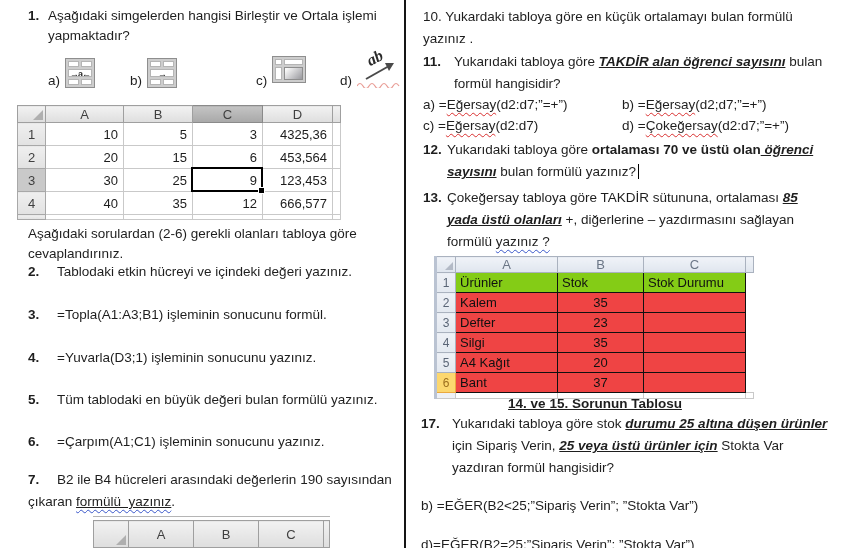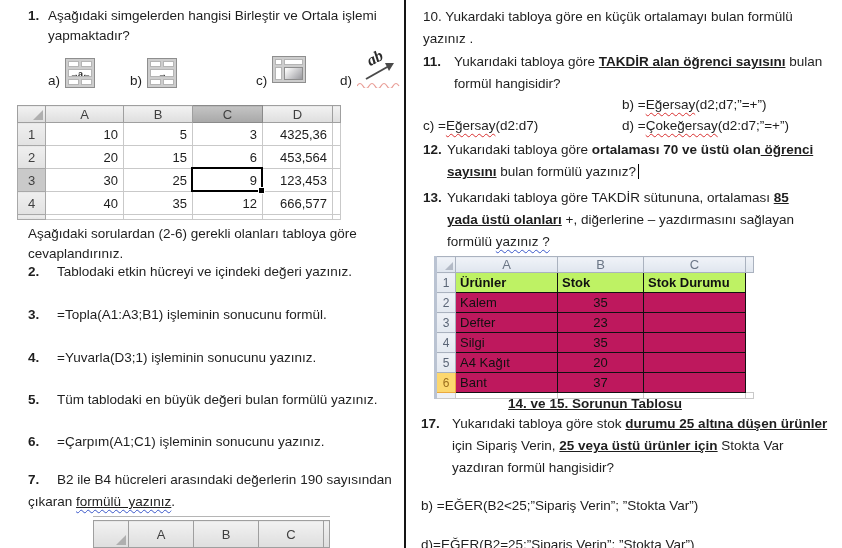--- a/index.html
+++ b/index.html
@@ -6,21 +6,21 @@
   .page {
     position:relative; width:842px; height:548px; background:#ffffff; overflow:hidden;
     color:#1e1e1e; font-family:"Liberation Sans", sans-serif; font-size:13.5px;
   }
   .divider { position:absolute; left:404px; top:0; width:2px; height:548px; background:#151515; }
 
   
   .q { position:absolute; line-height:21px; }
   .qn { font-weight:bold; position:absolute; left:0; top:0; }
   .qc { display:block; }
-  .bu { font-weight:bold; text-decoration:underline; }
+  .bu { font-weight:bold; text-decoration:underline;font-style:italic; }
   .b  { font-weight:bold; }
   .usolid { text-decoration:underline;margin-top:35px; }
   .wavy-red  { text-decoration:underline; text-decoration-style:wavy; text-decoration-color:#d93030; text-decoration-thickness:1px; text-underline-offset:3px; }
   .wavy-blue { text-decoration:underline; text-decoration-style:wavy; text-decoration-color:#3a57c9; text-decoration-thickness:1px; text-underline-offset:3px;text-align:right; }
   .caret { display:inline-block; width:1px; height:15px; background:#000; vertical-align:-3px; margin-left:2px; }
 
   
   .iconsrow { position:absolute; left:48px; top:44px; width:352px; height:44px; }
   .opt { position:absolute; bottom:0; display:flex; align-items:flex-end; gap:5px; }
   .olabel { line-height:15px; }
@@ -53,23 +53,23 @@
   .corner { position:relative; }
   .corner::after { content:""; position:absolute; right:2px; bottom:2px; width:0; height:0;
                    border-left:10px solid transparent; border-bottom:10px solid #afafaf; }
 
   
   .xl2 { position:absolute; left:434px; top:256px; border-collapse:collapse; table-layout:fixed; font-size:13px;
          border-left:3px solid #bac3d2; }
   .xl2 th { background:linear-gradient(#f0f3f8,#dfe5ee); border:1px solid #aab2bf; font-weight:normal; color:#6b7686; text-align:center; padding:0; }
   .xl2 td.rh { background:linear-gradient(#eef1f6,#e3e8f0); border:1px solid #aab2bf; text-align:center; color:#5a6576; font-size:12px; padding:0; }
   .xl2 td.rh.hl { background:#fcd76f; border:1px solid #eaa93f; color:#9c6f1f; }
-  .xl2 td.dc { border:1px solid #111; background:#be185d; padding:0 4px; text-align:left; color:#111; }
+  .xl2 td.dc { border:1px solid #111; background:#ef4444; padding:0 4px; text-align:left; color:#111; }
   .xl2 td.dc.ctr { text-align:center; }
-  .xl2 tr.r1 td.dc { font-weight:bold; background:#bef264; }
+  .xl2 tr.r1 td.dc { font-weight:normal; background:#84cc16; }
   .xl2 tr { height:20px; } .xl2 tr.hd { height:16px; } .xl2 tr.slrow { height:6px; }
   .xl2 tr.slrow td { border:1px solid #c9c9c9; background:#fff; }
   .corner2 { position:relative; }
   .corner2::after { content:""; position:absolute; right:2px; bottom:2px; width:0; height:0;
                     border-left:8px solid transparent; border-bottom:8px solid #b3bac6; }
 
   
   .ptwrap { position:absolute; left:93px; top:516px; border-top:1px solid #b5b5b5; padding-top:3px; background:#fff; }
   .xl3 { border-collapse:collapse; table-layout:fixed; font-size:13px; }
   .xl3 th { background:linear-gradient(#f2f2f2,#dedede); border:1px solid #9f9f9f; font-weight:normal; color:#3f3f3f; text-align:center; padding:0; height:26px; }
@@ -260,35 +260,36 @@
     <span>10.</span>
     <span>Yukardaki tabloya göre en küçük ortalamayı bulan formülü yazınız .</span>
   </div>
 
   <div class="q" style="left:423px; top:51px; width:404px; line-height:21.5px;">
     <span class="qn">11.</span>
     <span class="qc" style="padding-left:31px;"><span>Yukarıdaki tabloya göre </span><span class="bu">TAKDİR alan öğrenci sayısını</span><span> bulan formül hangisidir?</span></span>
   </div>
 
   <div class="optline" style="left:423px; top:97px; width:404px;">
+    <span><span>a) =</span><span class="wavy-red">Eğersay</span><span>(d2:d7;”=+”)</span></span>
     <span class="optcol2"><span>b) =</span><span class="wavy-red">Eğersay</span><span>(d2;d7;”=+”)</span></span>
   </div>
   <div class="optline" style="left:423px; top:118px; width:404px;">
     <span><span>c) =</span><span class="wavy-red">Eğersay</span><span>(d2:d7)</span></span>
     <span class="optcol2"><span>d) =</span><span class="wavy-red">Çokeğersay</span><span>(d2:d7;”=+”)</span></span>
   </div>
 
   <div class="q" style="left:423px; top:139px; width:402px; line-height:22px;">
     <span class="qn">12.</span>
     <span class="qc" style="padding-left:24px;"><span>Yukarıdaki tabloya göre </span><span class="b">ortalaması 70 ve üstü olan</span><span class="bu">&nbsp;öğrenci sayısını</span><span> bulan formülü yazınız?</span><span class="caret"></span></span>
   </div>
 
   <div class="q" style="left:423px; top:187px; width:398px; line-height:22px;">
     <span class="qn">13.</span>
-    <span class="qc" style="padding-left:24px;"><span>Yukarıdaki tabloya göre TAKDİR sütununa, ortalaması </span><span class="bu">85 yada üstü olanları</span><span> +, diğerlerine – yazdırmasını sağlayan formülü </span><span class="wavy-blue">yazınız ?</span></span>
+    <span class="qc" style="padding-left:24px;"><span>Çokeğersay tabloya göre TAKDİR sütununa, ortalaması </span><span class="bu">85 yada üstü olanları</span><span> +, diğerlerine – yazdırmasını sağlayan formülü </span><span class="wavy-blue">yazınız ?</span></span>
   </div>
 
   <table class="xl2">
     <colgroup>
         <col style="width:20px">
         <col style="width:102px">
         <col style="width:86px">
         <col style="width:102px">
         <col style="width:8px">
       </colgroup>

